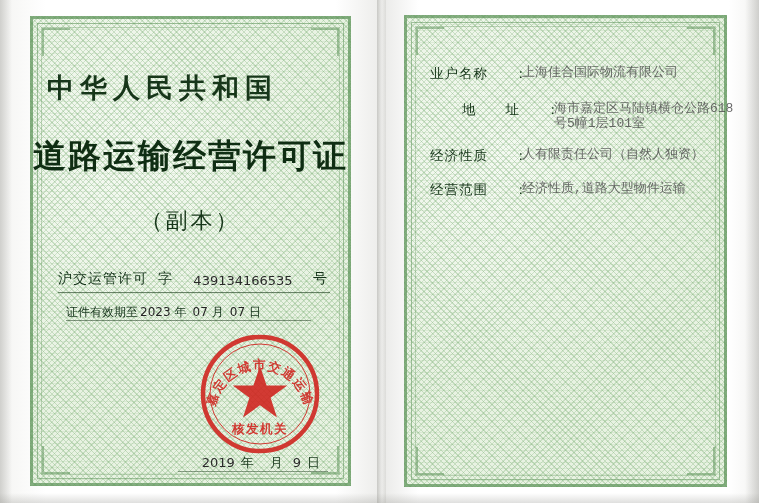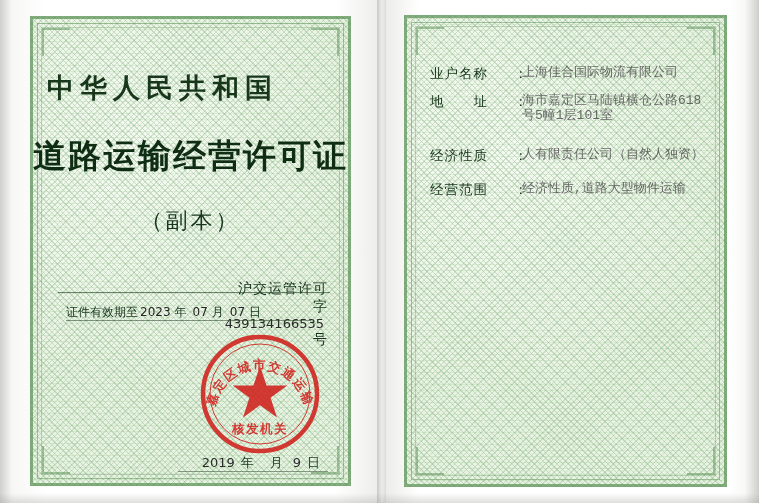--- a/index.html
+++ b/index.html
@@ -136,28 +136,27 @@
     width: 321px;
     text-align: center;
     font-family: Liberation Serif, serif;
     font-size: 22px;
     letter-spacing: 3px;
     color: #17361a;
   }
 
   .number-row {
     position: absolute;
-    top: 264px;
+    top: 254px;
     left: 28px;
     width: 270px;
     display: flex;
     align-items: flex-end;
     font-size: 14px;
     color: #15331a;
-    flex-direction: column;
   }
   .number-row .lbl {
     font-family: "DejaVu Serif", serif;
     letter-spacing: 1px;
     white-space: nowrap;
   }
   .number-row .val {
     flex: 1;
     text-align: center;
     font-family: "DejaVu Sans", sans-serif;
@@ -286,21 +285,21 @@
   .field .fvalue {
     flex: 1;
     font-family: Liberation Mono, monospace;
     font-size: 13px;
     line-height: 15px;
     color: #4b4b4b;
     opacity: 0.82;
     padding-left: 0;
   }
   .field-1 { top: 50px; }
-  .field-2 { top: 78px; }
+  .field-2 { top: 86px; margin-left: 32px; }
   .field-3 { top: 132px; }
   .field-4 { top: 166px; }
 
   
   .edge-shadow-l {
     position: absolute;
     left: 0; top: 0; width: 12px; height: 503px;
     background: linear-gradient(90deg, rgba(140,140,135,0.35), rgba(255,255,255,0));
   }
   .edge-shadow-r {

